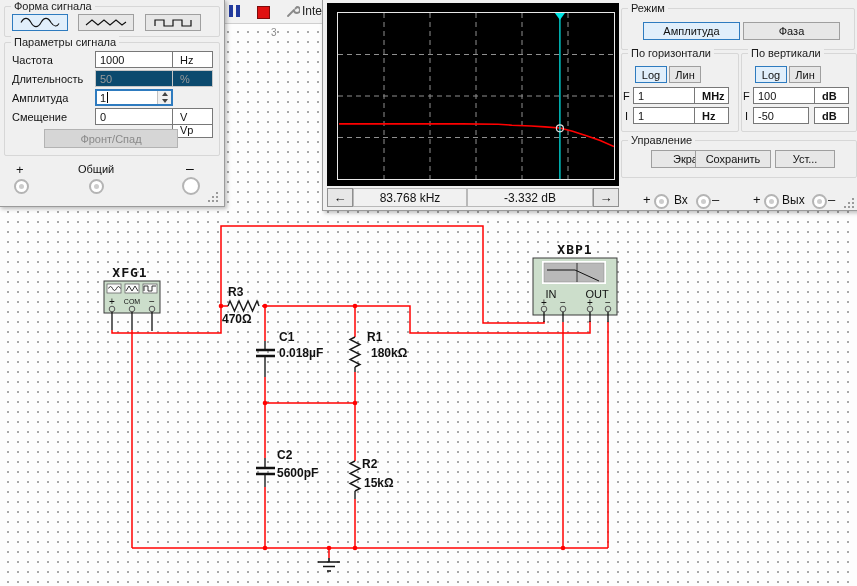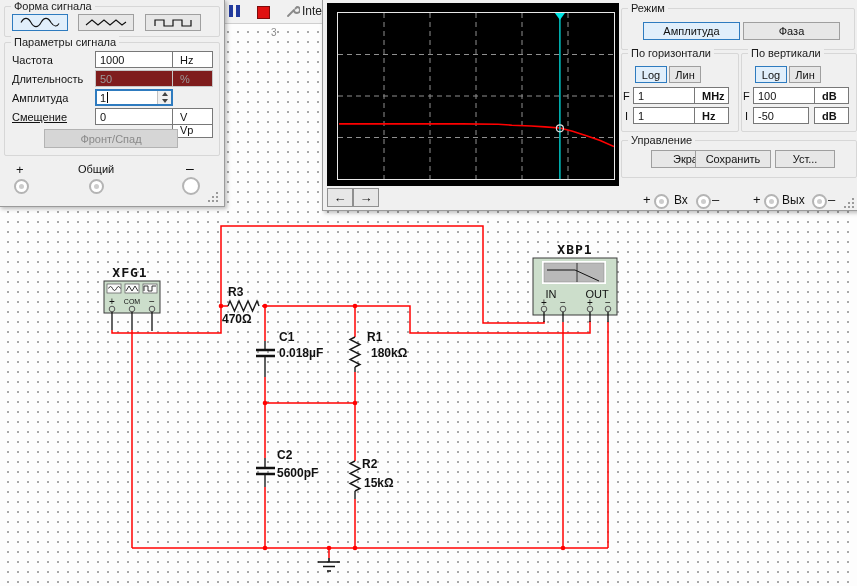--- a/index.html
+++ b/index.html
@@ -28,21 +28,21 @@
   .btn{display:flex;align-items:center;justify-content:center;background:#e7e7e7;border:1px solid #9f9f9f;
        font-size:11px;color:#111;box-sizing:border-box;cursor:default;}
   .selbtn{background:#e1effb;border:1px solid #2e7bbf;}
   .disbtn{background:#d6d6d6;border:1px solid #b3b3b3;color:#8a8a8a;}
   
   .vbox{background:#fff;border:1px solid #787878;box-sizing:border-box;display:flex;align-items:center;
         padding-left:4px;font-size:11px;text-align:center;}
   .ubox{background:#fff;border:1px solid #787878;box-sizing:border-box;display:flex;align-items:center;
         padding-left:7px;font-size:11px;font-weight:bold;}
   .ubox.plain{font-weight:normal;}
-  .disfield{background:#7f1d1d;border-color:#c6c6c6;color:#9a9a9a;}
+  .disfield{background:#0c4a6e;border-color:#c6c6c6;color:#9a9a9a;}
   .focusbox{border:2px solid #2e7bbf;padding-left:3px;}
   .caret{width:1px;height:11px;background:#000;margin-left:1px;}
   .spinner{margin-left:auto;width:13px;height:100%;border-left:1px solid #c2c2c2;display:flex;flex-direction:column;}
   .spinner div{flex:1;background:#f0f0f0;display:flex;align-items:center;justify-content:center;}
   .tri-up{width:0;height:0;border-left:3px solid transparent;border-right:3px solid transparent;border-bottom:4px solid #444;}
   .tri-dn{width:0;height:0;border-left:3px solid transparent;border-right:3px solid transparent;border-top:4px solid #444;}
   
   .radio{width:11px;height:11px;border:2px solid #b4b4b4;border-radius:50%;background:#fff;box-sizing:content-box;position:absolute;}
   .radio::after{content:"";position:absolute;left:3px;top:3px;width:5px;height:5px;border-radius:50%;background:#cdcdcd;}
   .radio.big{width:14px;height:14px;}
@@ -252,21 +252,21 @@
         </div>
       <div>
           <span class="tri-dn"></span>
         </div>
     </span>
   </div>
   <div class="abs ubox plain" style="left:172px;top:89px;width:41px;height:17px;margin-top:32px;">
       <span>Vp</span>
     </div>
 
-  <span class="abs" style="left:12px;top:111px;text-decoration:underline;">Смещение</span>
+  <span class="abs" style="left:12px;top:111px;">Смещение</span>
   <div class="abs vbox" style="left:95px;top:108px;width:78px;height:17px;">
       <span>0</span>
     </div>
   <div class="abs ubox plain" style="left:172px;top:108px;width:41px;height:17px;">
       <span>V</span>
     </div>
 
   <div class="abs btn disbtn" style="left:44px;top:129px;width:134px;height:19px;">
     <span>Фронт/Спад</span>
   </div>
@@ -292,20 +292,26 @@
         <line id="cursor-line" y1="0" y2="166" stroke-width="1.3" x1="221.90400000000002" x2="221.90400000000002" stroke="#00e5e5"></line>
         <polygon id="cursor-tri" points="216.90400000000002,0 226.90400000000002,0 221.90400000000002,7" fill="#00e5e5"></polygon>
         <circle id="cursor-dot" r="3.5" fill="none" stroke="#dedede" stroke-width="1.2" cx="221.90400000000002" cy="115.36999999999999"></circle>
       </svg>
     </div>
   </div>
   <div id="readout-bar" class="abs">
     <div class="abtn">
         <span>←</span>
       </div>
+    <div class="rbox" style="width:114px;">
+        <span>83.768 kHz</span>
+      </div>
+    <div class="rbox" style="width:126px;">
+        <span>-3.332 dB</span>
+      </div>
     <div class="abtn">
         <span>→</span>
       </div>
   </div>
 
   <div class="abs grp" style="left:298px;top:8px;width:232px;height:40px;">
     <span class="grplbl">Режим</span>
   </div>
   <div class="abs btn selbtn" style="left:320px;top:22px;width:97px;height:18px;">
       <span>Амплитуда</span>

